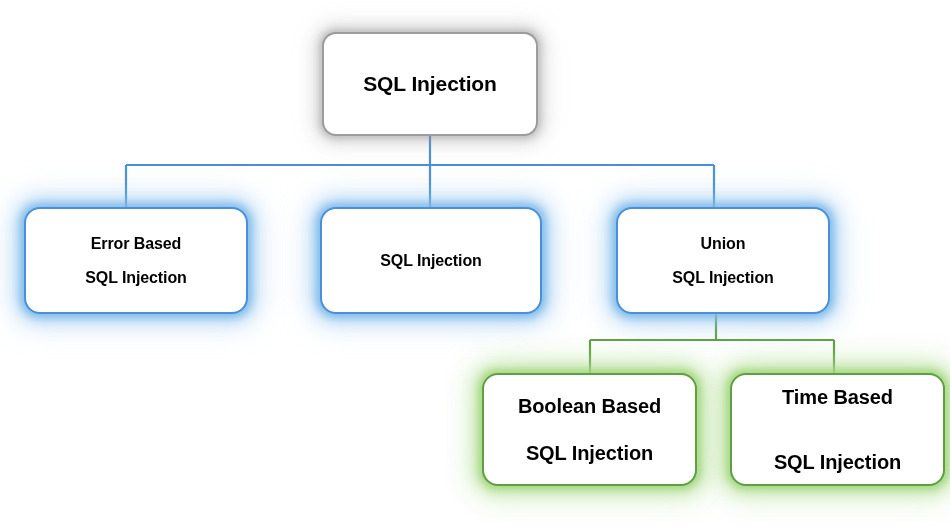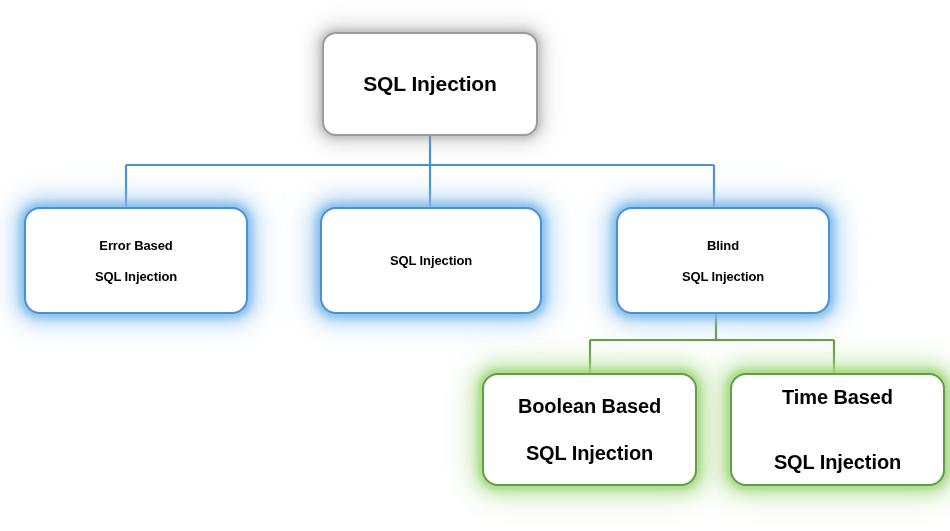--- a/index.html
+++ b/index.html
@@ -57,21 +57,21 @@
       0 0 6px 3px rgba(140,140,140,0.38),
       0 0 14px 7px rgba(150,150,150,0.24),
       0 0 22px 11px rgba(160,160,160,0.12);
   }
 
   
   .node--blue {
     top: 207px;
     height: 107px;
     border: 2px solid #4a90d9;
-    font-size: 13px;
+    font-size: 16px;
     box-shadow:
       0 0 7px 4px rgba(122,183,233,0.80),
       0 0 16px 9px rgba(140,195,240,0.52),
       0 0 28px 15px rgba(160,205,245,0.26);
   }
   .node--blue .line1 { margin-bottom: 16px; }
 
   
   .node--green {
     top: 373px;
@@ -120,21 +120,21 @@
   <div class="node node--blue" id="node-error">
     <span class="line1">Error Based</span>
     <span class="line2">SQL Injection</span>
   </div>
 
   <div class="node node--blue" id="node-union">
     <span class="line2">SQL Injection</span>
   </div>
 
   <div class="node node--blue" id="node-blind">
-    <span class="line1">Blind</span>
+    <span class="line1">Union</span>
     <span class="line2">SQL Injection</span>
   </div>
 
   <div class="node node--green" id="node-boolean">
     <span class="line1">Boolean Based</span>
     <span class="line2">SQL Injection</span>
   </div>
 
   <div class="node node--green" id="node-time">
     <span class="line1">Time Based</span>

